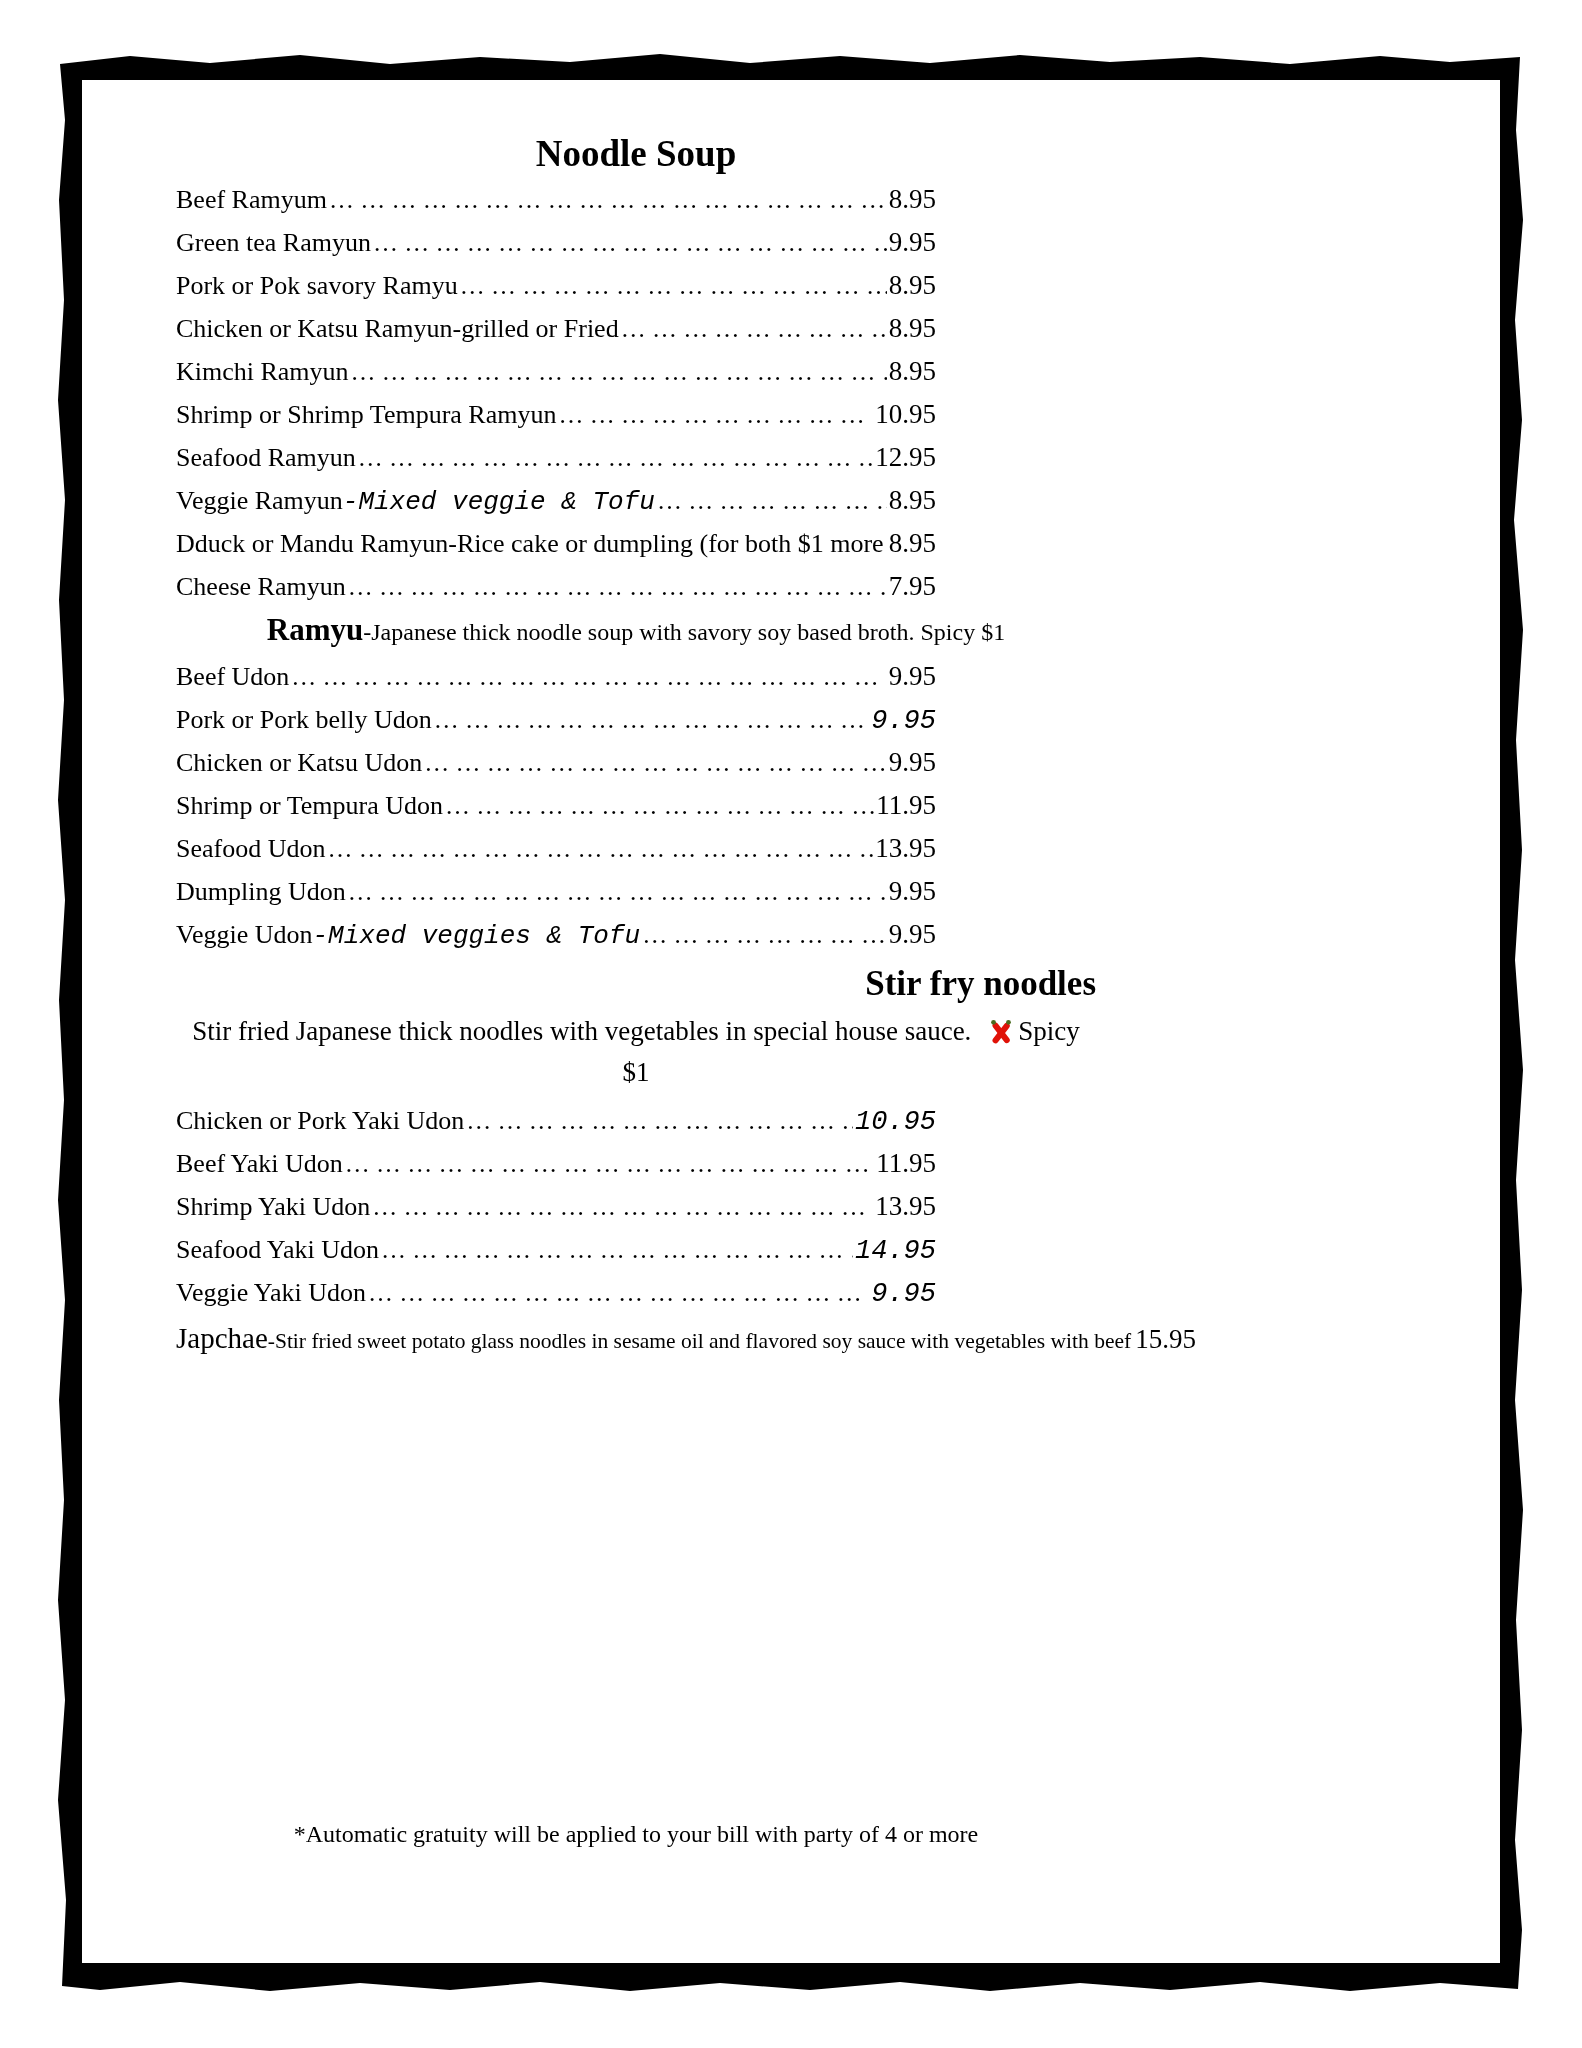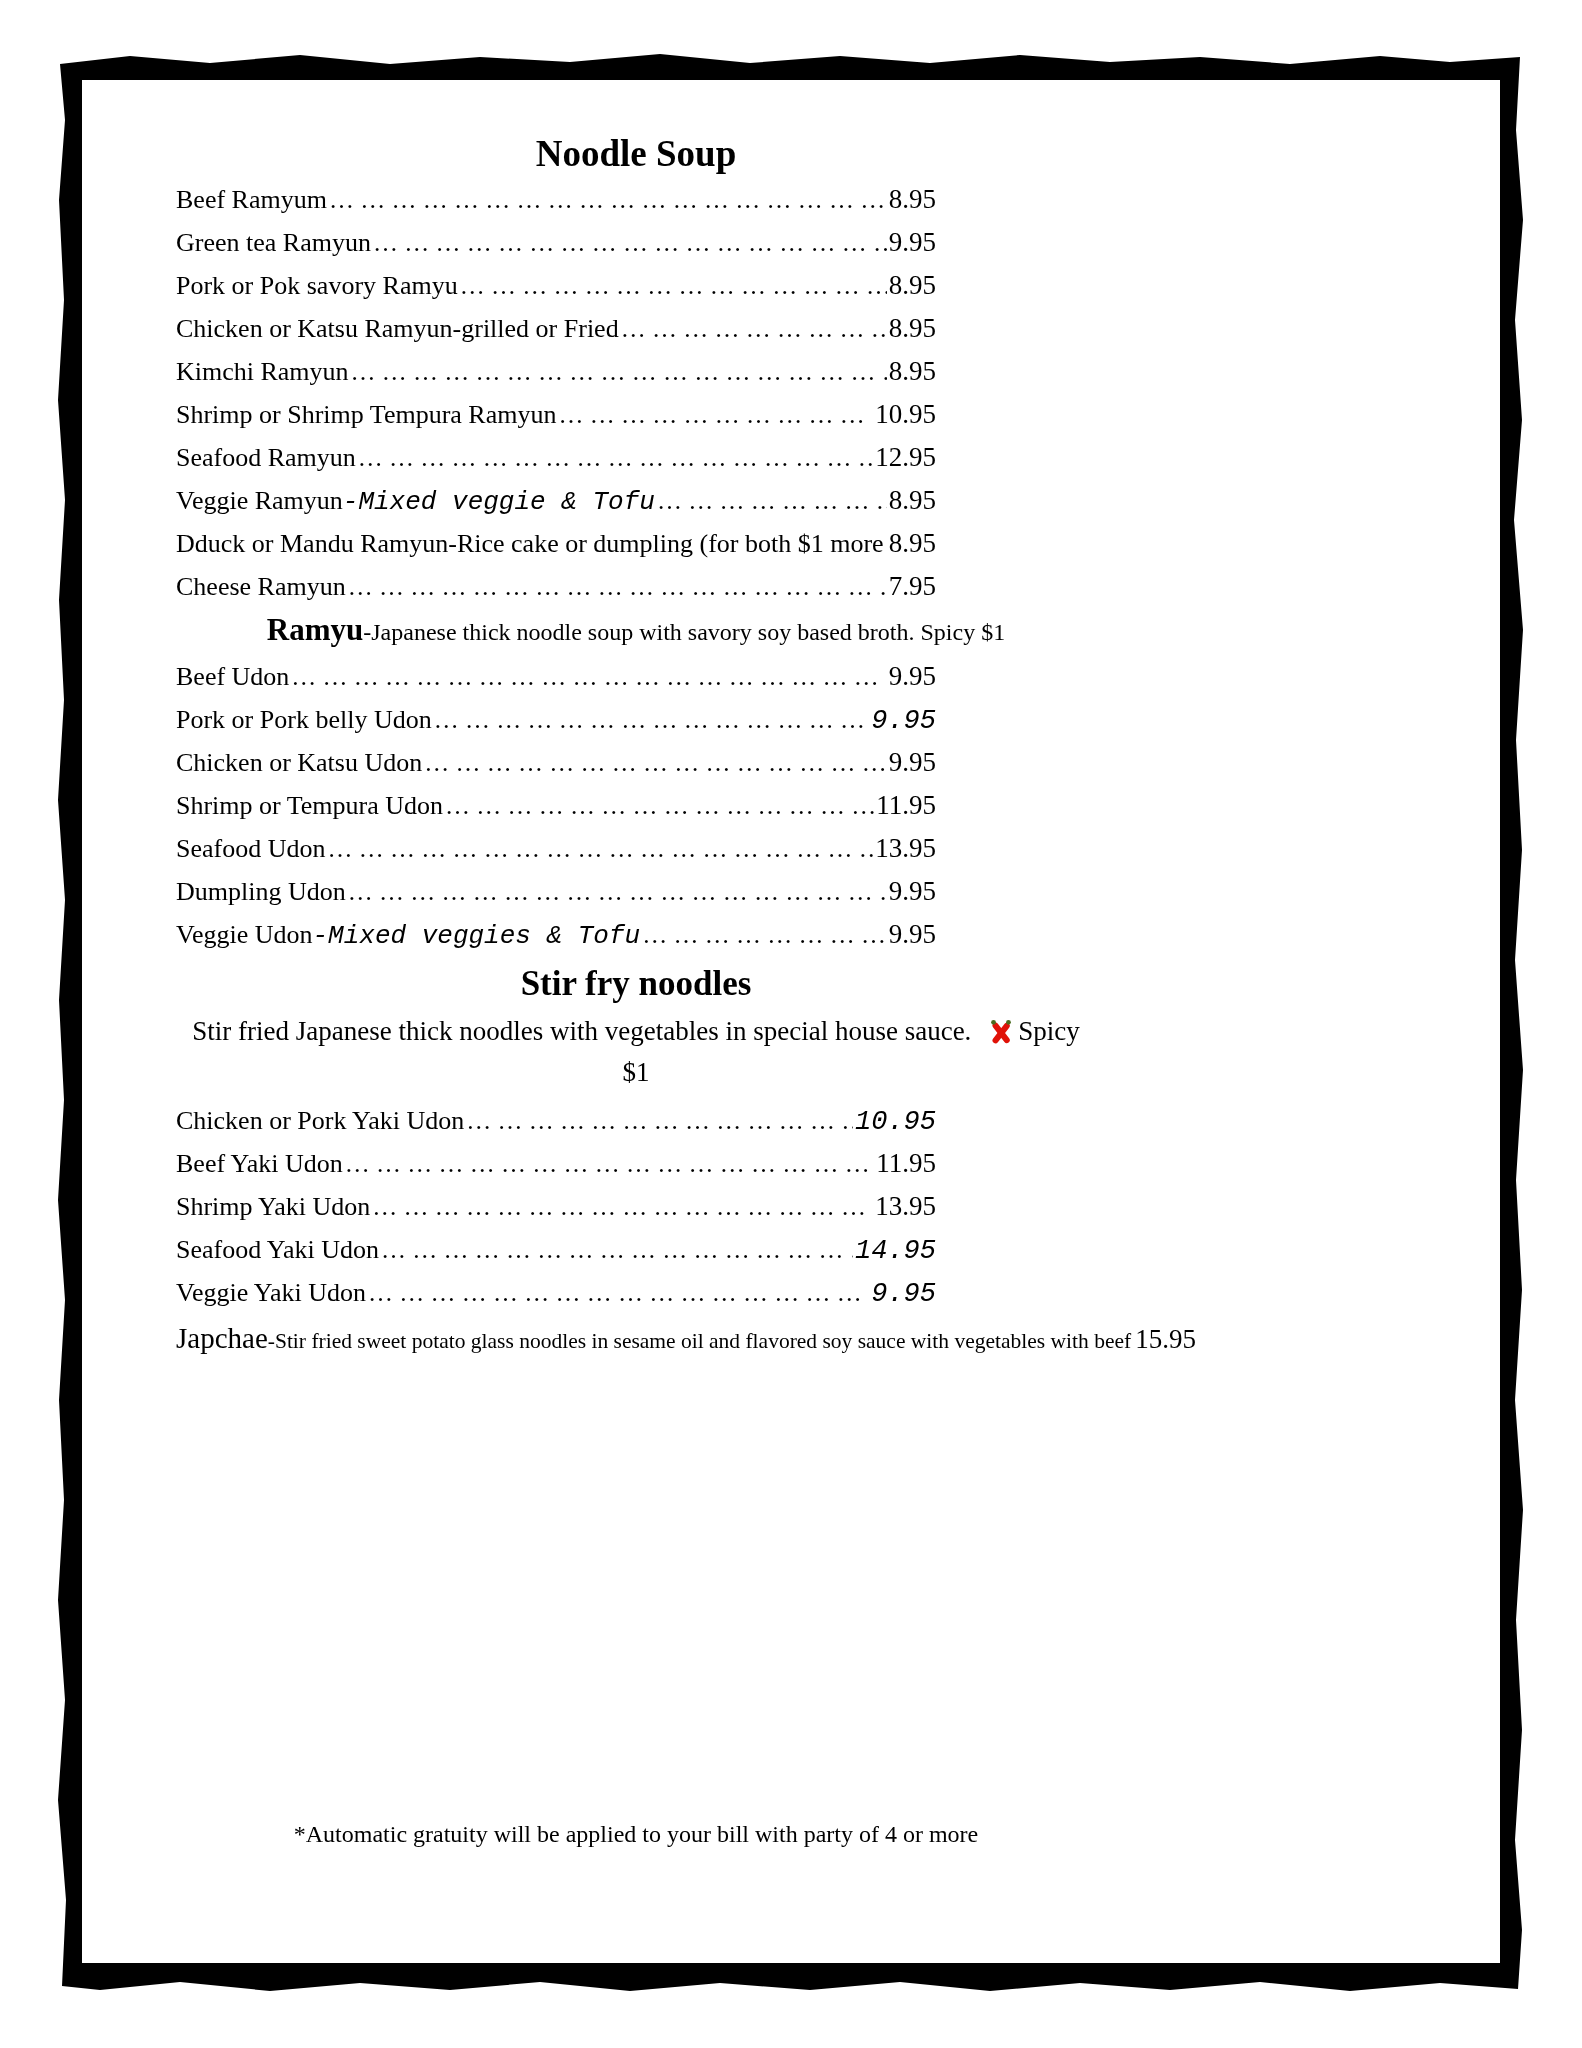--- a/index.html
+++ b/index.html
@@ -44,21 +44,21 @@
   .item-desc  { font-size: 26px; flex: 0 0 auto; }
   .item-price { font-size: 27px; flex: 0 0 auto; }
   .italic { font-style: italic; font-family: Liberation Mono, monospace; }
 
   .dots { flex: 1 1 auto; overflow: hidden; margin: 0 2px; font-size: 25px; }
   .dots::after {
     content: "… … … … … … … … … … … … … … … … … … … … … … … … … … … … … … … … … … … … … … … … … … … … … … … … …";
   }
 
   .stirfry-title {
-    margin-top: 6px; text-align: center;
+    margin-top: 6px; text-align: right;
     font-size: 35px; font-weight: bold; line-height: 44px;
   }
   .stirfry-subtitle {
     margin-top: 8px; text-align: center;
     font-size: 27px; line-height: 34px;
   }
   .stirfry-subtitle .pepper-icon { margin: 0 0 0 6px; }
 
   .menu-row.japchae { width: 875px; height: 44px; line-height: 44px; margin-top: 2px; }
   .japchae .item-name { font-size: 29px; }

